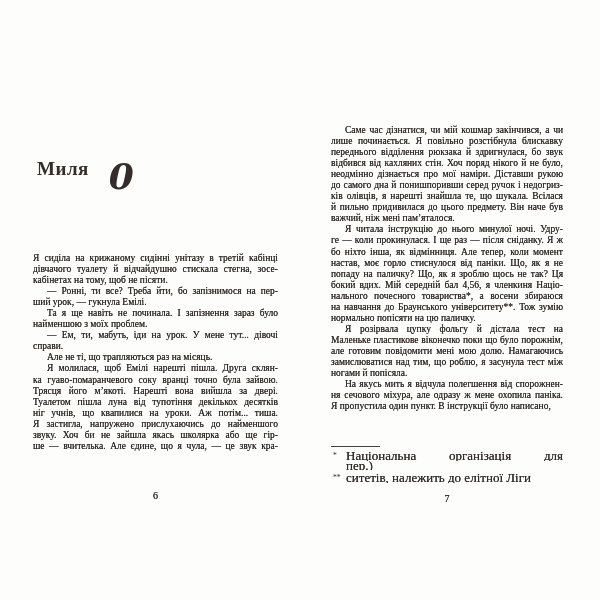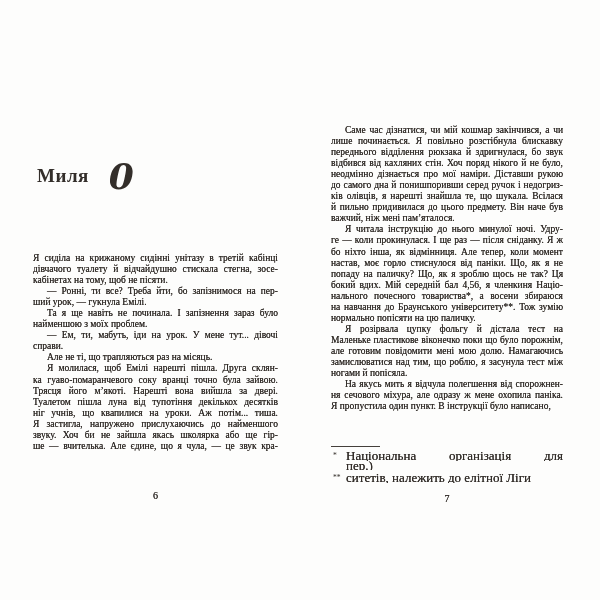--- a/index.html
+++ b/index.html
@@ -16,21 +16,21 @@
 
   .page { position: absolute; top: 8px; height: 468px; }
   .page.left  { left: 33px;  width: 245px; }
   .page.right { left: 331px; width: 232px; }
 
   
   .chapter-head {
     position: absolute;
     top: 150px; left: 4px;
     display: flex;
-    align-items: center;
+    align-items: flex-start;
   }
   .chapter-word {
     font-size: 19px;
     font-weight: bold;
     letter-spacing: 0.5px;
   }
   .chapter-zero {
     font-family: "DejaVu Serif", serif;
     font-size: 36px;
     font-style: italic;

